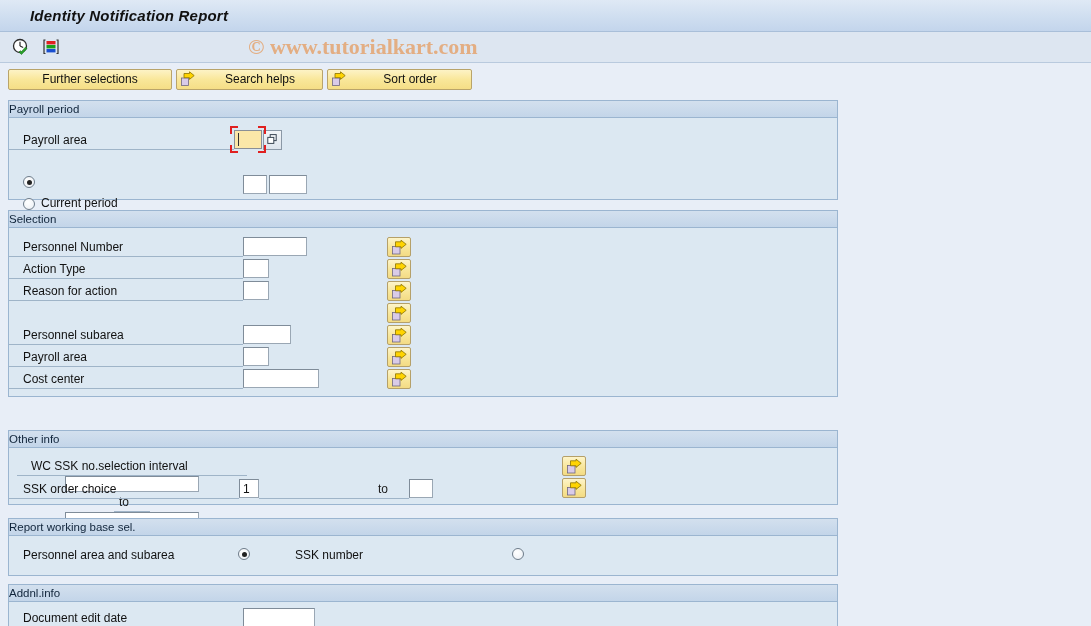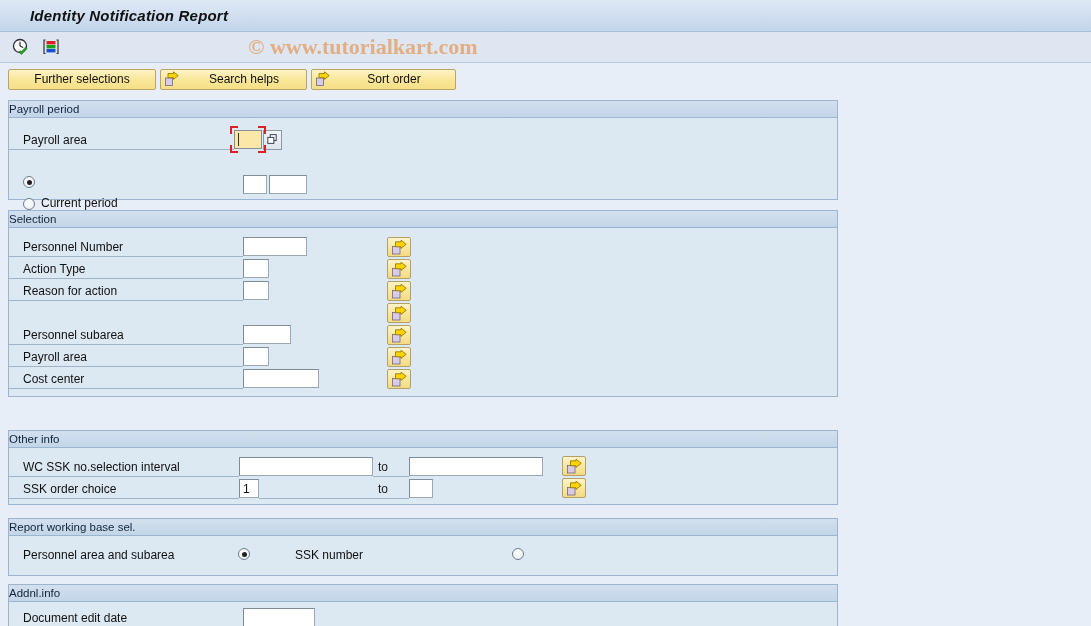--- a/index.html
+++ b/index.html
@@ -89,21 +89,21 @@
     position: relative;
   }
   .sapbtn .blabel { flex: 1; text-align: center; }
   .sapbtn.withicon { padding-left: 2px; }
   .sapbtn .bicon {
     width: 17px; height: 17px;
     margin-right: 2px;
     display: flex; align-items: center; justify-content: center;
     flex: 0 0 auto;
   }
-  #btn-further { width: 148px; }
+  #btn-further { width: 164px; }
   #btn-search  { width: 147px; }
   #btn-sort    { width: 145px; }
 
   
   .group {
     position: absolute;
     left: 8px;
     width: 830px;
     border: 1px solid #9bb5d0;
     box-sizing: border-box;
@@ -400,21 +400,21 @@
           <path d="M4.5 1.8 L10 1.8 L10 0.2 L15.2 4.3 L10 8.4 L10 6.8 L4.5 6.8 Z" fill="#ffd400" stroke="#8a7200" stroke-width=".8"></path>
         </svg>
       </div>
     </div>
 </div>
 
 <div class="group" id="grp-otherinfo" style="top:430px; height:75px;">
   <div class="ghead">Other info</div>
   <div class="gbody" style="height:56px;">
 
-    <div class="frow" style="left:0; top:8px;">
+    <div class="frow" style="left:8px; top:8px;flex-direction:column;">
       <div class="flabel" style="width:230px;">WC SSK no.selection interval</div>
       <input class="fin" style="width: 134px;" value="">
       <span class="tolabel" style="width:36px; padding-left:5px; box-sizing:border-box;">to</span>
       <input class="fin" style="width: 134px;" value="">
     </div>
     <div class="multibtn" style="left:553px; top:8px;">
       <svg width="17" height="15" viewBox="0 0 17 15">
         <rect x="1.5" y="6.5" width="7.5" height="7.5" fill="#d9cbe8" stroke="#6f6880" stroke-width=".8"></rect>
         <path d="M4.5 1.8 L10 1.8 L10 0.2 L15.2 4.3 L10 8.4 L10 6.8 L4.5 6.8 Z" fill="#ffd400" stroke="#8a7200" stroke-width=".8"></path>
       </svg>

